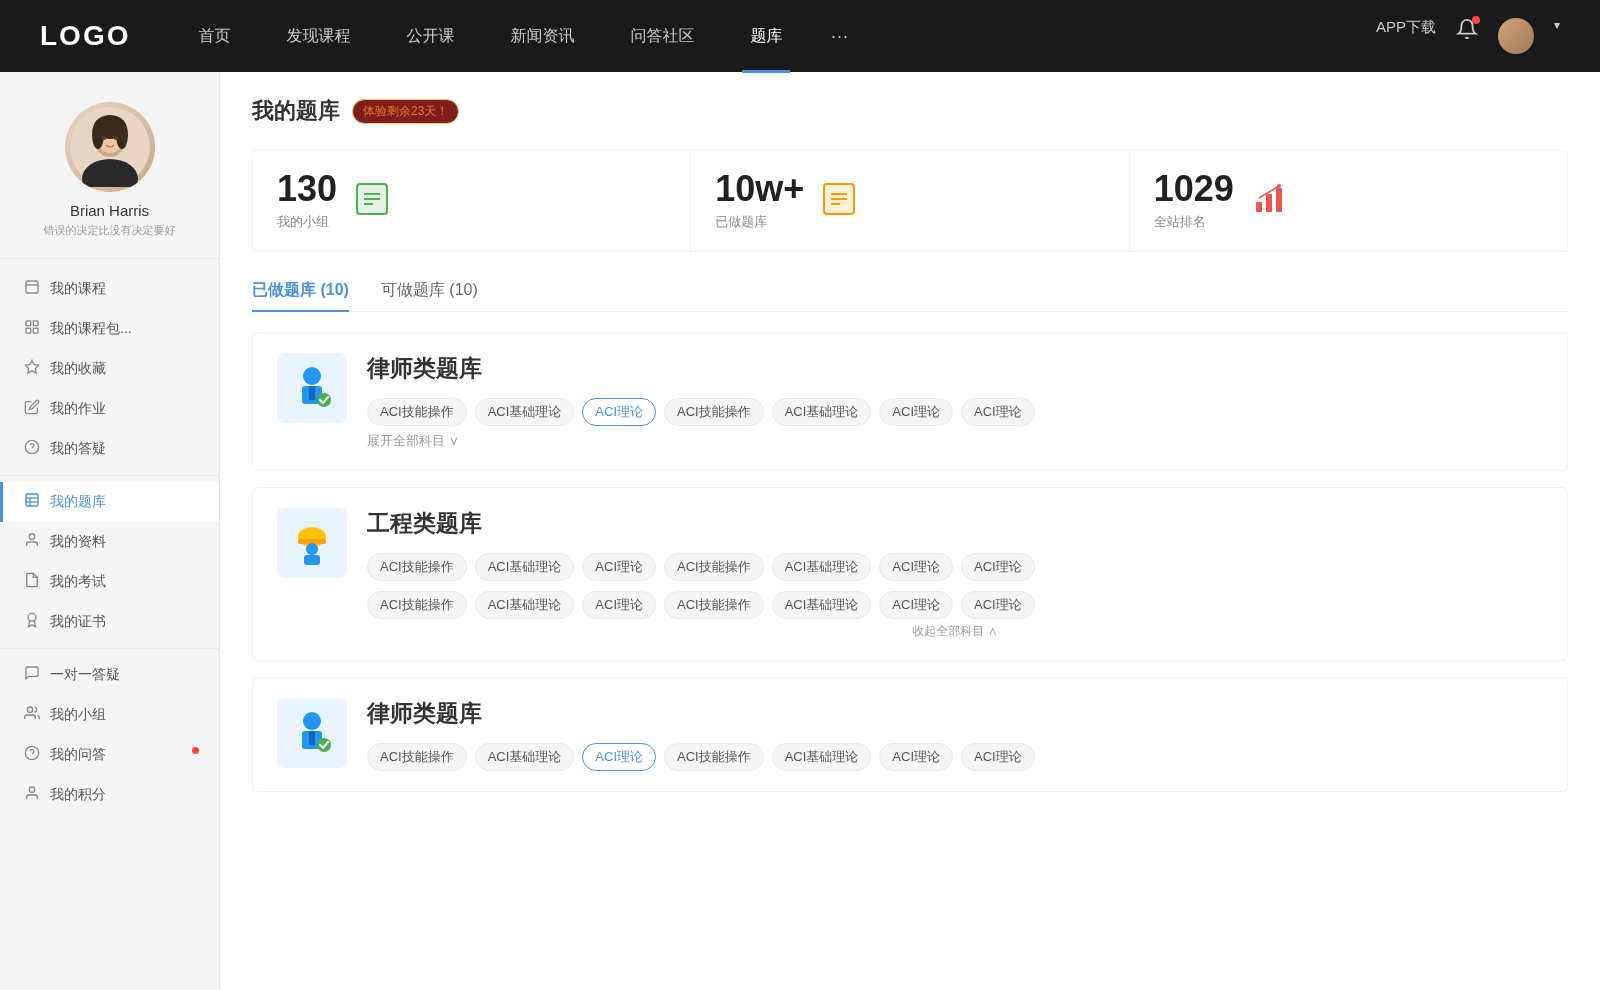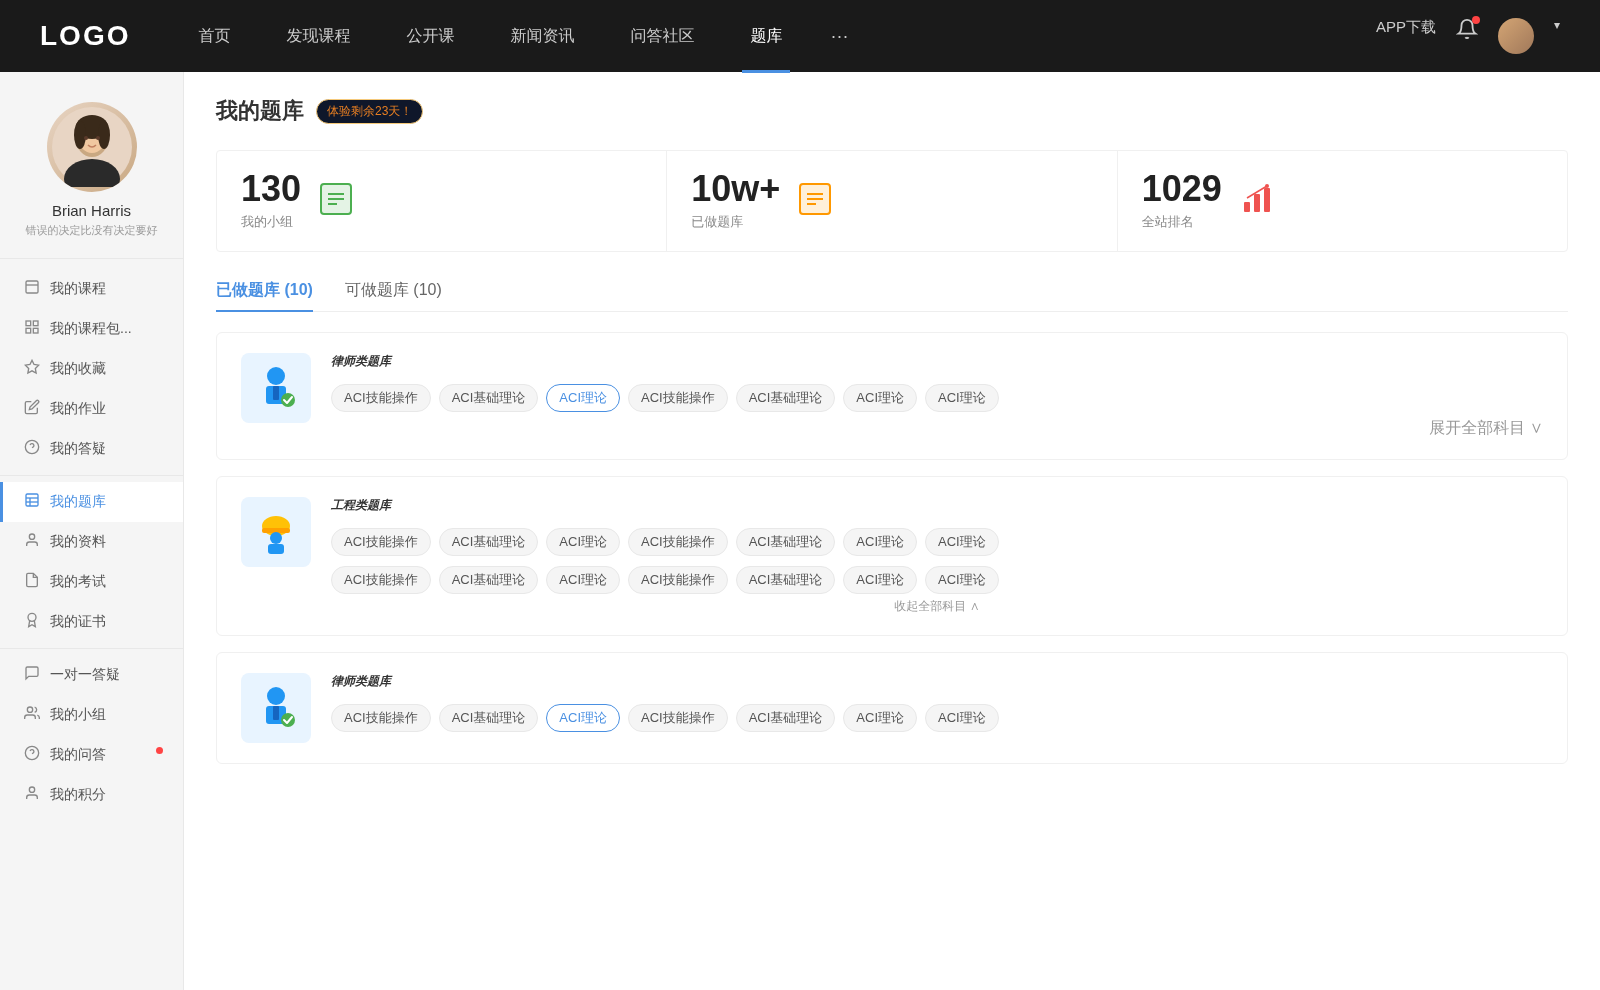--- a/index.html
+++ b/index.html
@@ -66,21 +66,21 @@
     .chevron-down { color: #ccc; font-size: 12px; cursor: pointer; }
 
     
     .main-layout {
       display: flex;
       height: calc(990px - 72px);
     }
 
     
     .sidebar {
-      width: 184px;
+      width: 220px;
       background: #f5f5f5;
       border-right: 1px solid #e8e8e8;
       padding: 20px 0;
       flex-shrink: 0;
     }
     .user-profile {
       display: flex;
       flex-direction: column;
       align-items: center;
       padding: 10px 20px 20px;
@@ -145,21 +145,21 @@
 
     
     .page-title-row {
       display: flex;
       align-items: center;
       gap: 12px;
       margin-bottom: 24px;
     }
     .page-title { font-size: 22px; font-weight: 600; color: #333; }
     .trial-badge {
-      background: #0f172a;
+      background: #7f1d1d;
       color: #e67e22;
       font-size: 12px;
       padding: 3px 10px;
       border-radius: 20px;
       border: 1px solid #f5c97a;
     }
 
     
     .stats-row {
       display: flex;
@@ -229,43 +229,42 @@
     .bank-icon-wrap {
       width: 70px; height: 70px;
       background: #e8f4ff;
       border-radius: 8px;
       display: flex;
       align-items: center;
       justify-content: center;
       flex-shrink: 0;
     }
     .bank-content { flex: 1; }
-    .bank-title { font-size: 12px; font-weight: 600; color: #333; margin-bottom: 14px; font-style: italic; }
+    .bank-title { font-size: 23px; font-weight: 600; color: #333; margin-bottom: 14px; }
     .tags-row { display: flex; gap: 8px; flex-wrap: wrap; align-items: center; }
     .tag {
       padding: 4px 12px;
       border-radius: 20px;
       font-size: 13px;
       color: #555;
       background: #f5f5f5;
       border: 1px solid #e8e8e8;
       cursor: pointer;
     }
     .tag.active-tag {
       background: white;
       color: #4a90e2;
       border: 1px solid #4a90e2;
     }
     .tags-row-2 { display: flex; gap: 8px; flex-wrap: wrap; margin-top: 10px; }
     .expand-btn {
-      font-size: 16px;
+      font-size: 13px;
       color: #999;
       cursor: pointer;
       margin-top: 6px;
-      text-align: right;
     }
     .collapse-btn {
       font-size: 12px;
       color: #999;
       cursor: pointer;
       margin-top: 4px;
       text-align: center;
     }
 
     

